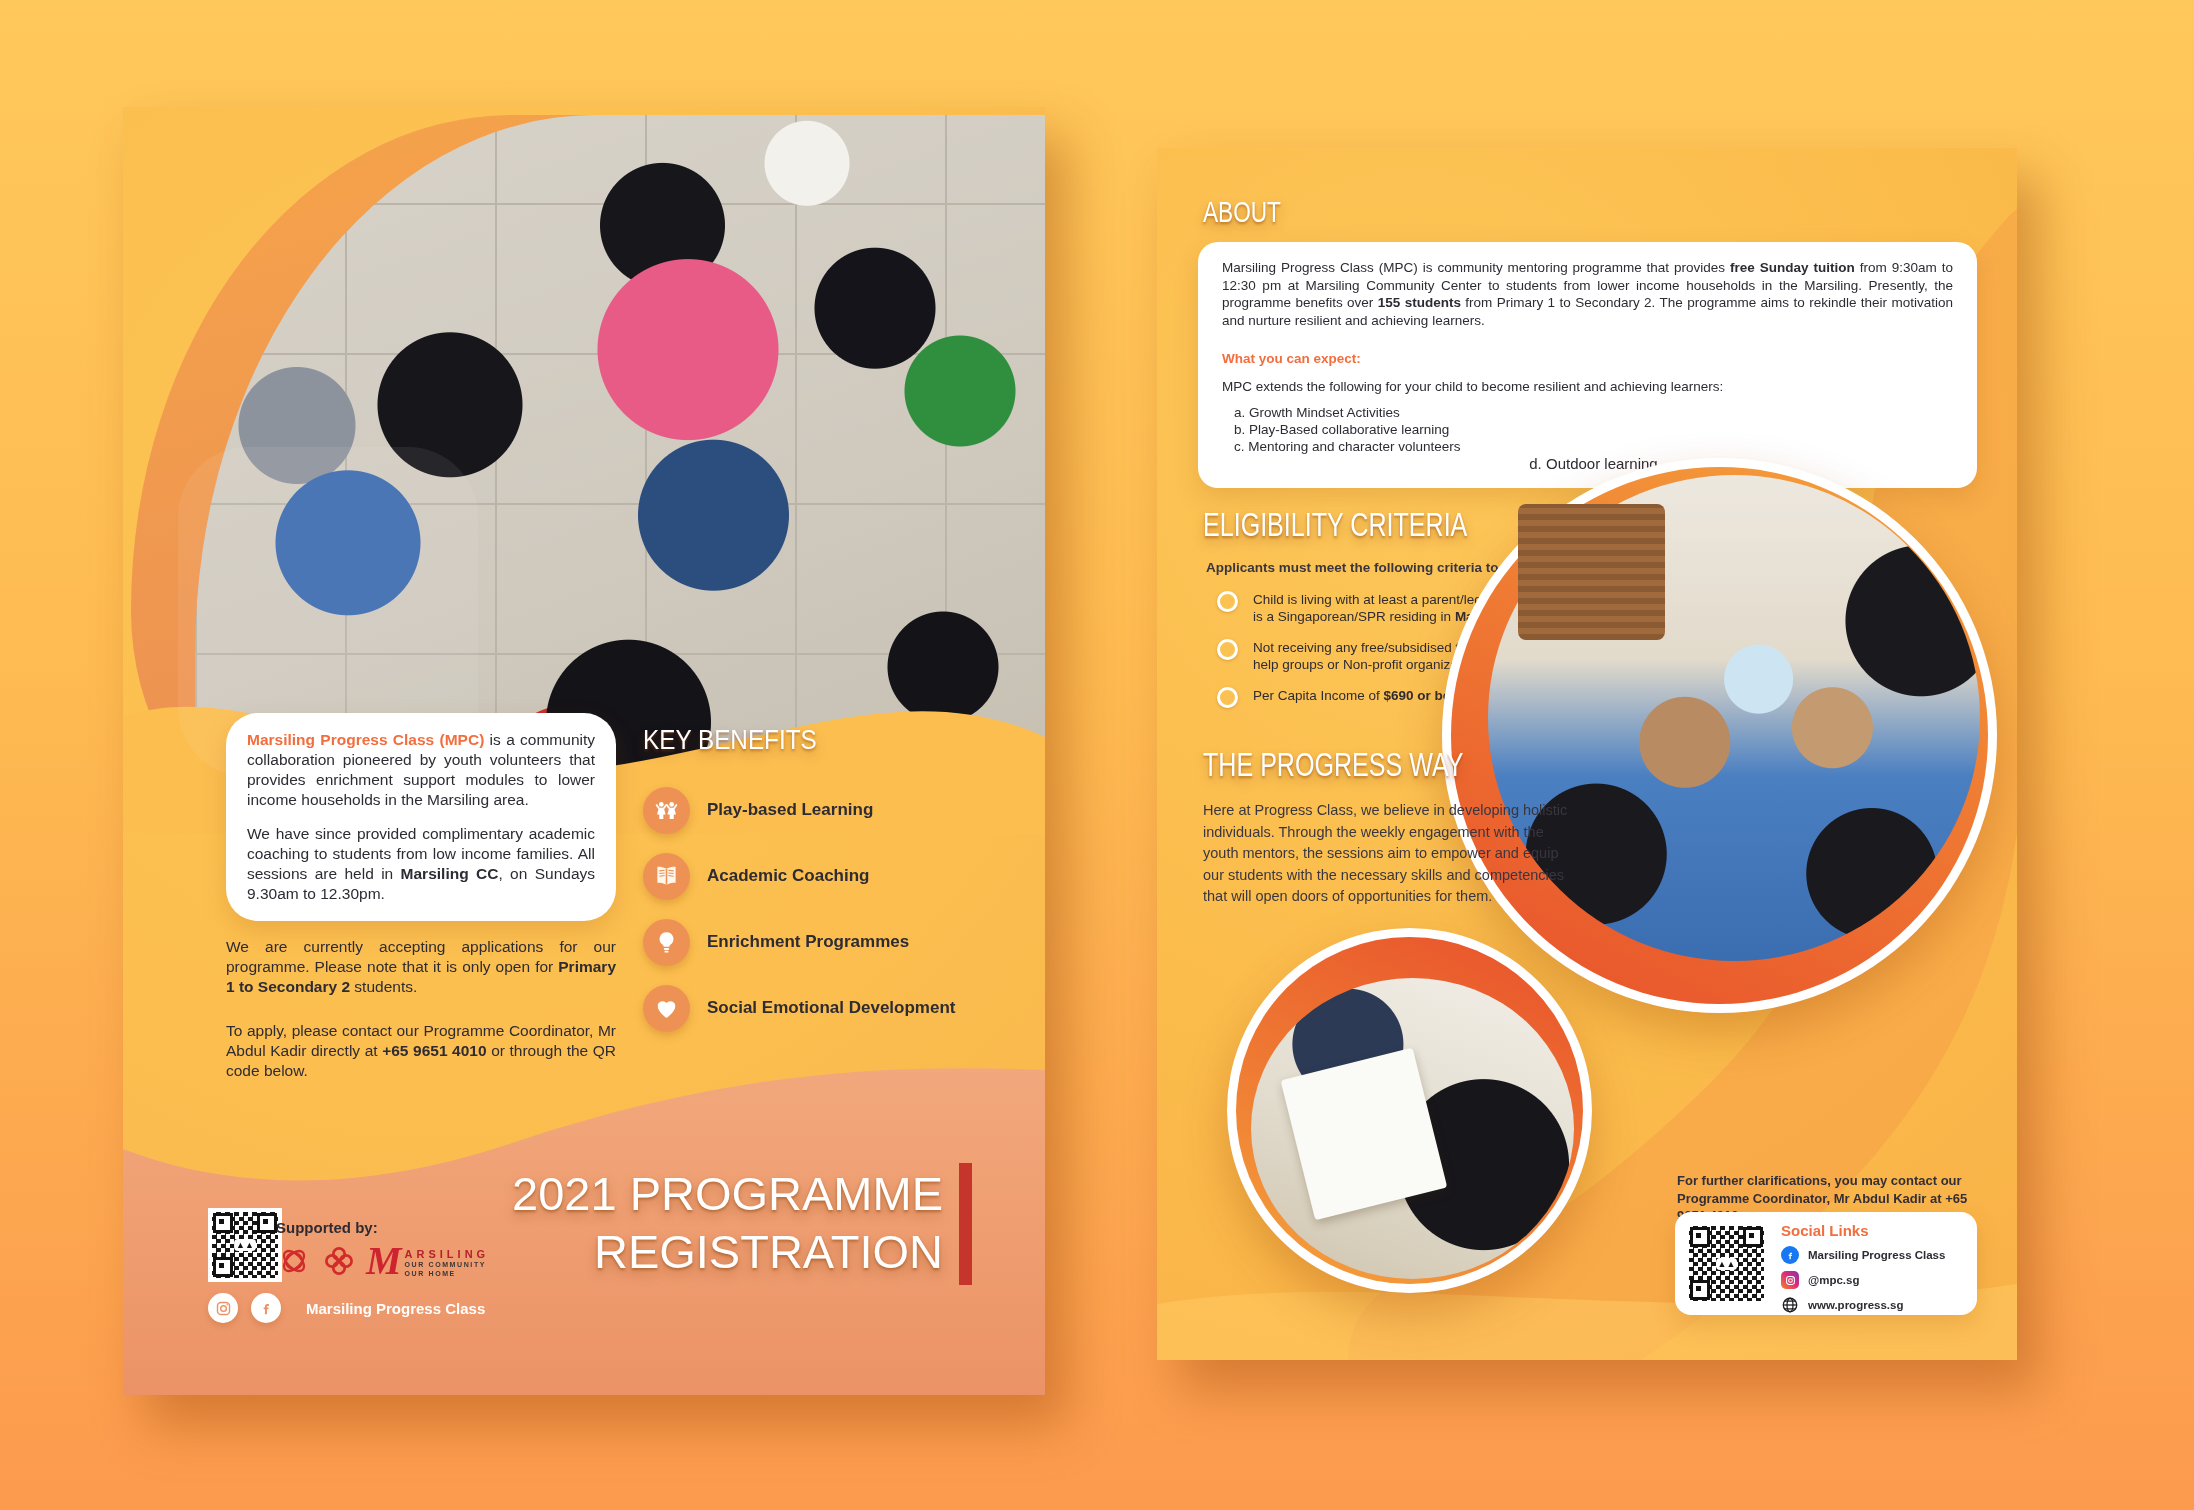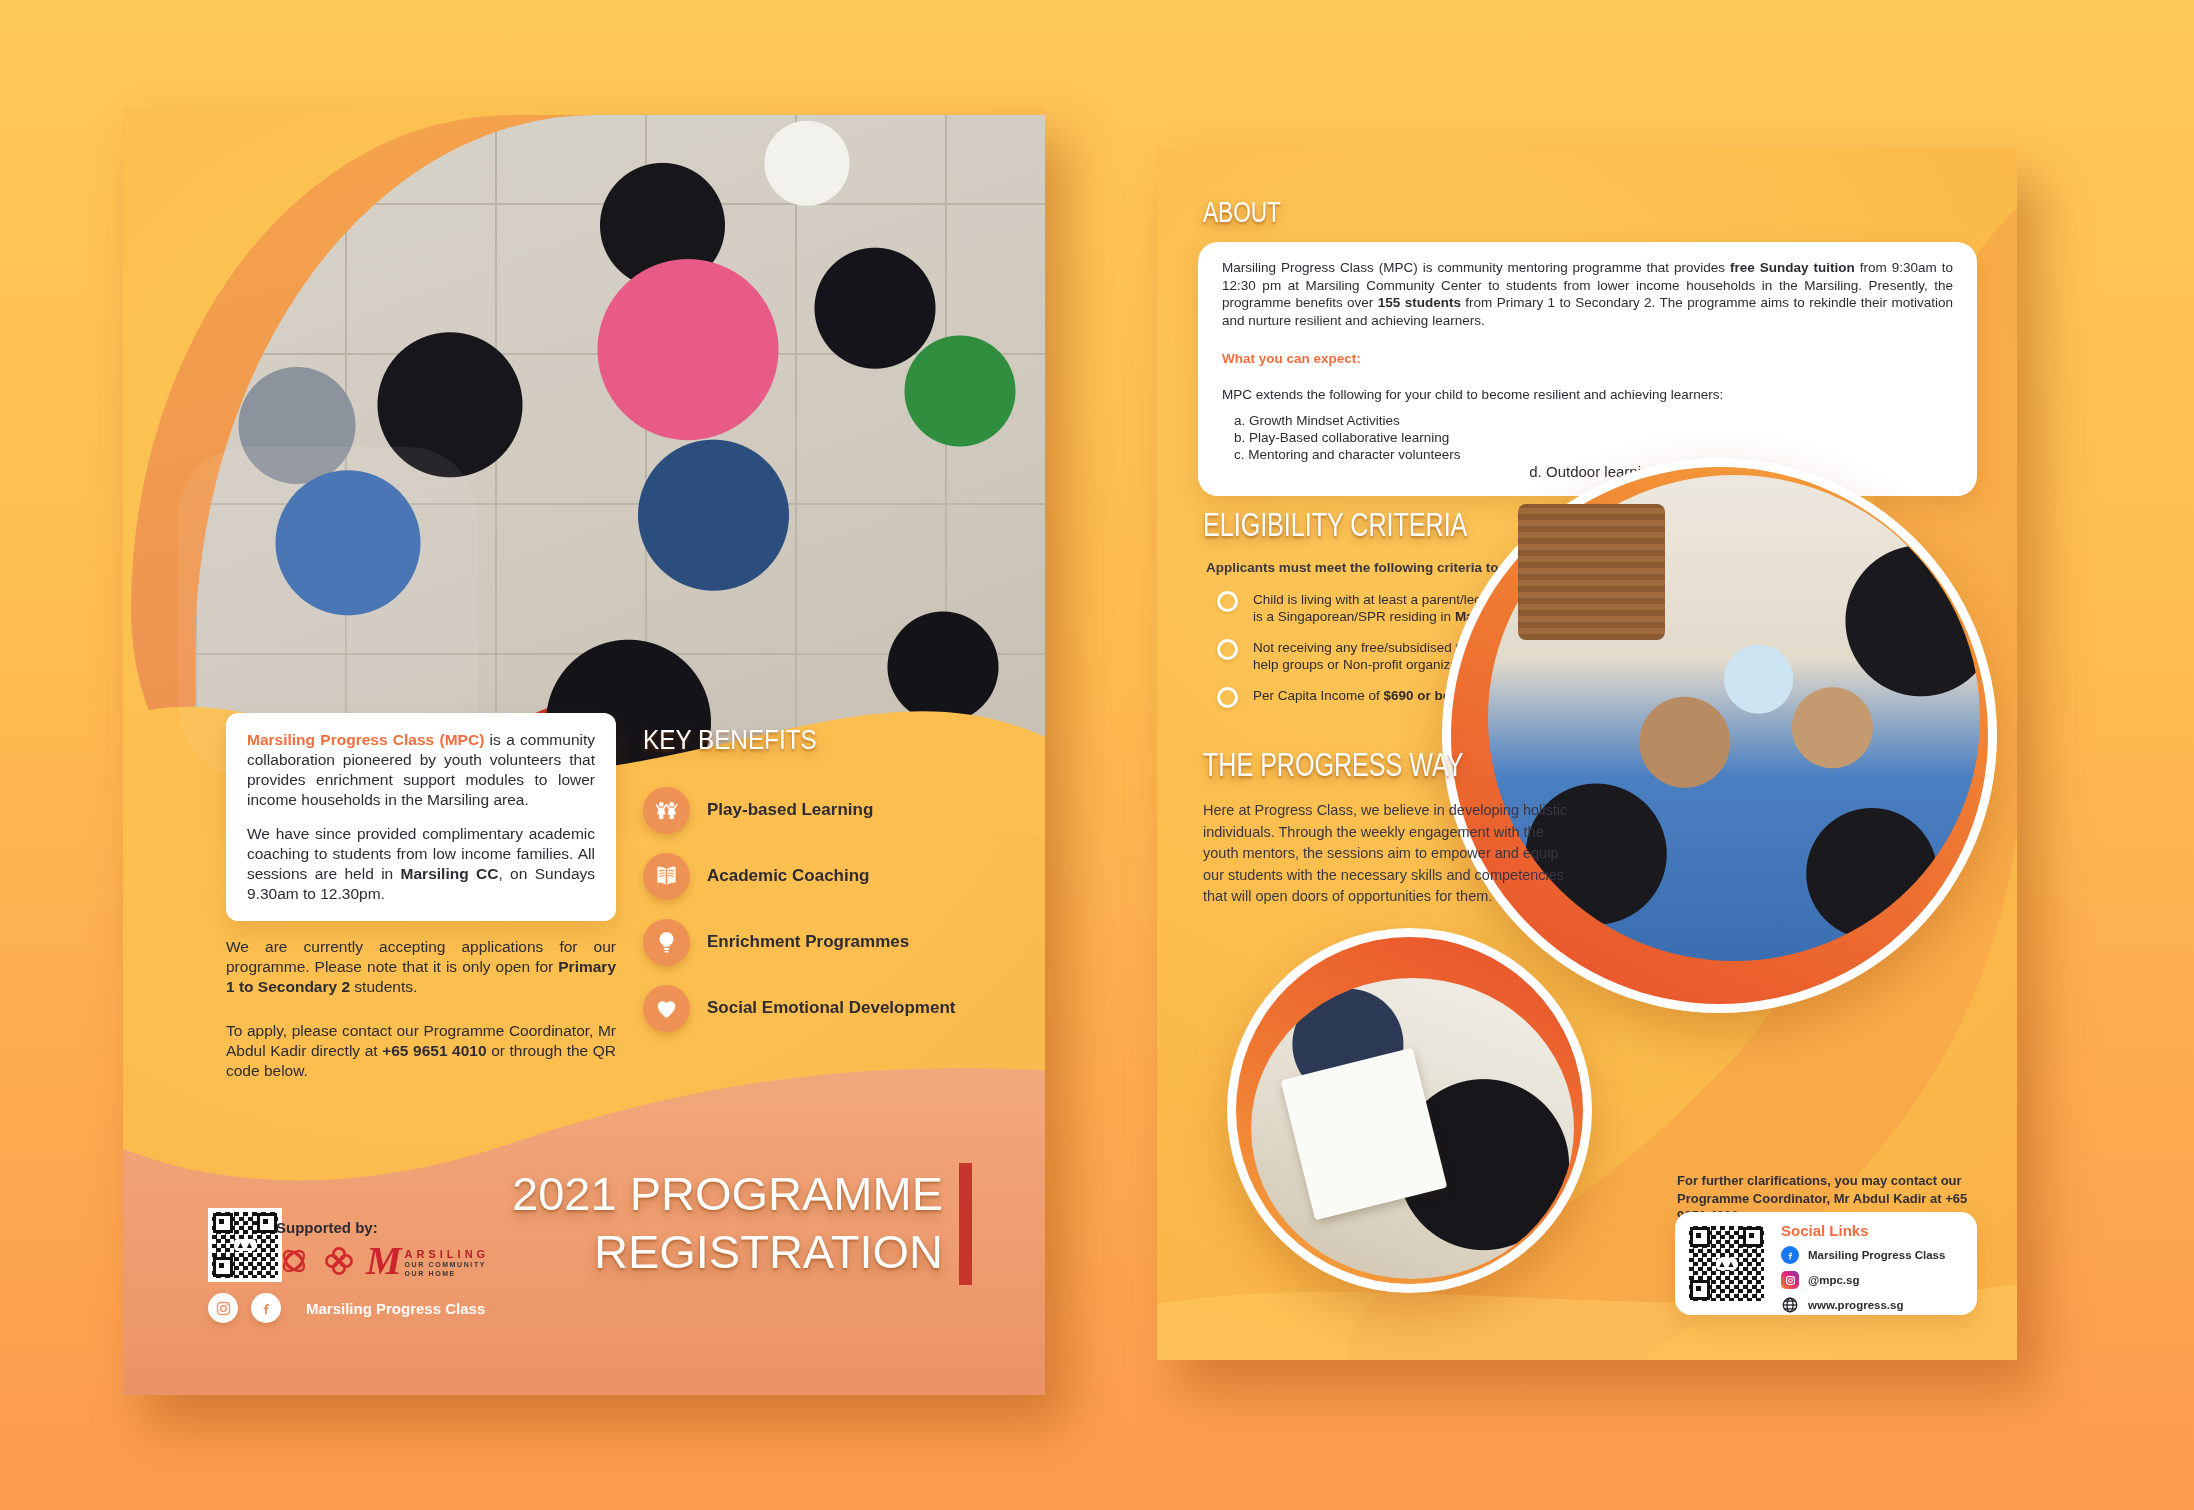--- a/index.html
+++ b/index.html
@@ -32,21 +32,21 @@
       radial-gradient(circle at 88% 80%,#141318 0 55px,transparent 56px),
       radial-gradient(circle at 61% 58%,#2C4E7E 0 75px,transparent 76px),
       radial-gradient(circle at 90% 40%,#2F8F3E 0 55px,transparent 56px),
       radial-gradient(circle at 44% 96%,#C62F2B 0 72px,transparent 73px),
       radial-gradient(circle at 18% 62%,#3E6CB0 0 72px,transparent 73px),
       radial-gradient(circle at 12% 45%,#8D939D 0 58px,transparent 59px),
       radial-gradient(circle at 72% 7%,#F2F1EC 0 42px,transparent 43px),
       repeating-linear-gradient(90deg,#BBB4A8 0 2px,transparent 2px 150px),
       repeating-linear-gradient(0deg,#BBB4A8 0 2px,transparent 2px 150px),
       linear-gradient(160deg,#D8D3C9 0%,#CFC9BE 60%,#C6BFB2 100%);}
-  .card{background:#fff;border-radius:12px;box-shadow:0 10px 24px rgba(160,80,10,.18);}
+  .card{background:#fff;border-radius:32px;box-shadow:0 10px 24px rgba(160,80,10,.18);}
   .benefit-row{display:flex;align-items:center;height:66px;}
   .benefit-ic{width:47px;height:47px;border-radius:50%;background:#ED9254;flex:0 0 47px;
     display:flex;align-items:center;justify-content:center;box-shadow:0 4px 8px rgba(160,80,10,.25);}
   .benefit-lb{margin-left:17px;font-size:17px;font-weight:bold;color:#2E2B33;}
   .qr{position:relative;background:repeating-conic-gradient(#161616 0% 25%,#ffffff 0% 50%) 0 0/9px 9px,#fff;
     border:4px solid #fff;box-sizing:border-box;}
   .qr i{position:absolute;width:14px;height:14px;border:3px solid #111;background:#fff;}
   .qr i::after{content:"";position:absolute;left:3px;top:3px;width:5px;height:5px;background:#111;}
   .qr .tl{left:1px;top:1px}.qr .tr{right:1px;top:1px}.qr .bl{left:1px;bottom:1px}
   .qr .ctr{position:absolute;left:50%;top:50%;transform:translate(-50%,-50%);
@@ -218,21 +218,21 @@
     <svg class="abs" style="left:0;top:0;" width="860" height="1212" viewBox="0 0 860 1212">
       <path d="M 912,128 C 664,408 928,700 596,1012 C 470,1132 372,1190 276,1212" stroke="#F5A047" stroke-opacity=".55" stroke-width="170" fill="none" stroke-linecap="round"></path>
       <path d="M0,1212 L0,1156 C230,1118 520,1186 860,1136 L860,1212 Z" fill="#FFCB63" fill-opacity=".5"></path>
     </svg>
 
     <div class="hdr abs" style="left:46px;top:48px;font-size:29px;"><span style="transform:scaleX(.78);">ABOUT</span></div>
 
     <div class="card abs" style="left:41px;top:94px;width:779px;box-sizing:border-box;padding:17px 24px 16px;border-radius:20px;">
       <div class="just" style="font-size:13.5px;line-height:17.5px;"><span>Marsiling Progress Class (MPC) is community mentoring programme that provides </span><b>free Sunday tuition</b><span> from 9:30am to 12:30 pm at Marsiling Community Center to students from lower income households in the Marsiling. Presently, the programme benefits over </span><b>155 students</b><span> from Primary 1 to Secondary 2. The programme aims to rekindle their motivation and nurture resilient and achieving learners.</span></div>
       <div class="orange-txt" style="font-size:13.5px;margin-top:22px;">What you can expect:</div>
-      <div style="font-size:13.5px;line-height:17px;margin-top:20px;">MPC extends the following for your child to become resilient and achieving learners:</div>
+      <div style="font-size:13.5px;line-height:17px;margin-top:12px;">MPC extends the following for your child to become resilient and achieving learners:</div>
       <div style="margin-top:9px;padding-left:12px;">
         <div style="font-size:13.5px;line-height:17px;">a. Growth Mindset Activities</div>
         <div style="font-size:13.5px;line-height:17px;">b. Play-Based collaborative learning</div>
         <div style="font-size:13.5px;line-height:17px;">c. Mentoring and character volunteers</div>
         <div style="font-size:15px;line-height:17px;text-align:center;">d. Outdoor learning</div>
       </div>
     </div>
 
     <div class="hdr abs" style="left:46px;top:358px;font-size:33px;"><span style="transform:scaleX(.76);">ELIGIBILITY CRITERIA</span></div>
     <div class="abs" style="left:49px;top:412px;font-size:13.5px;font-weight:bold;color:#3A3640;width:560px;">Applicants must meet the following criteria to be considered for the programme:</div>

